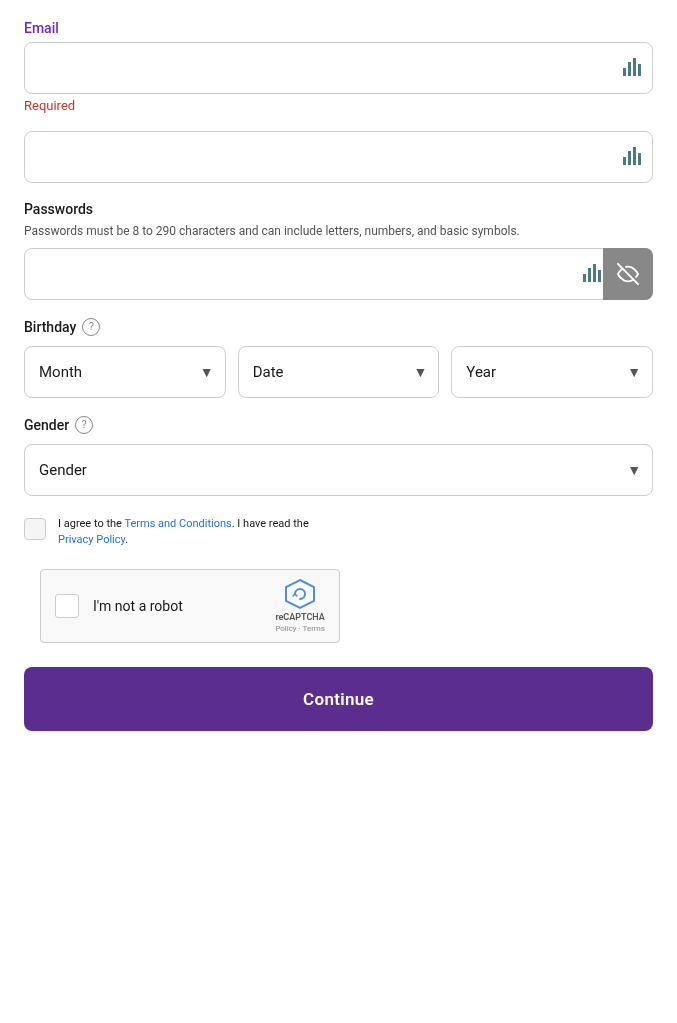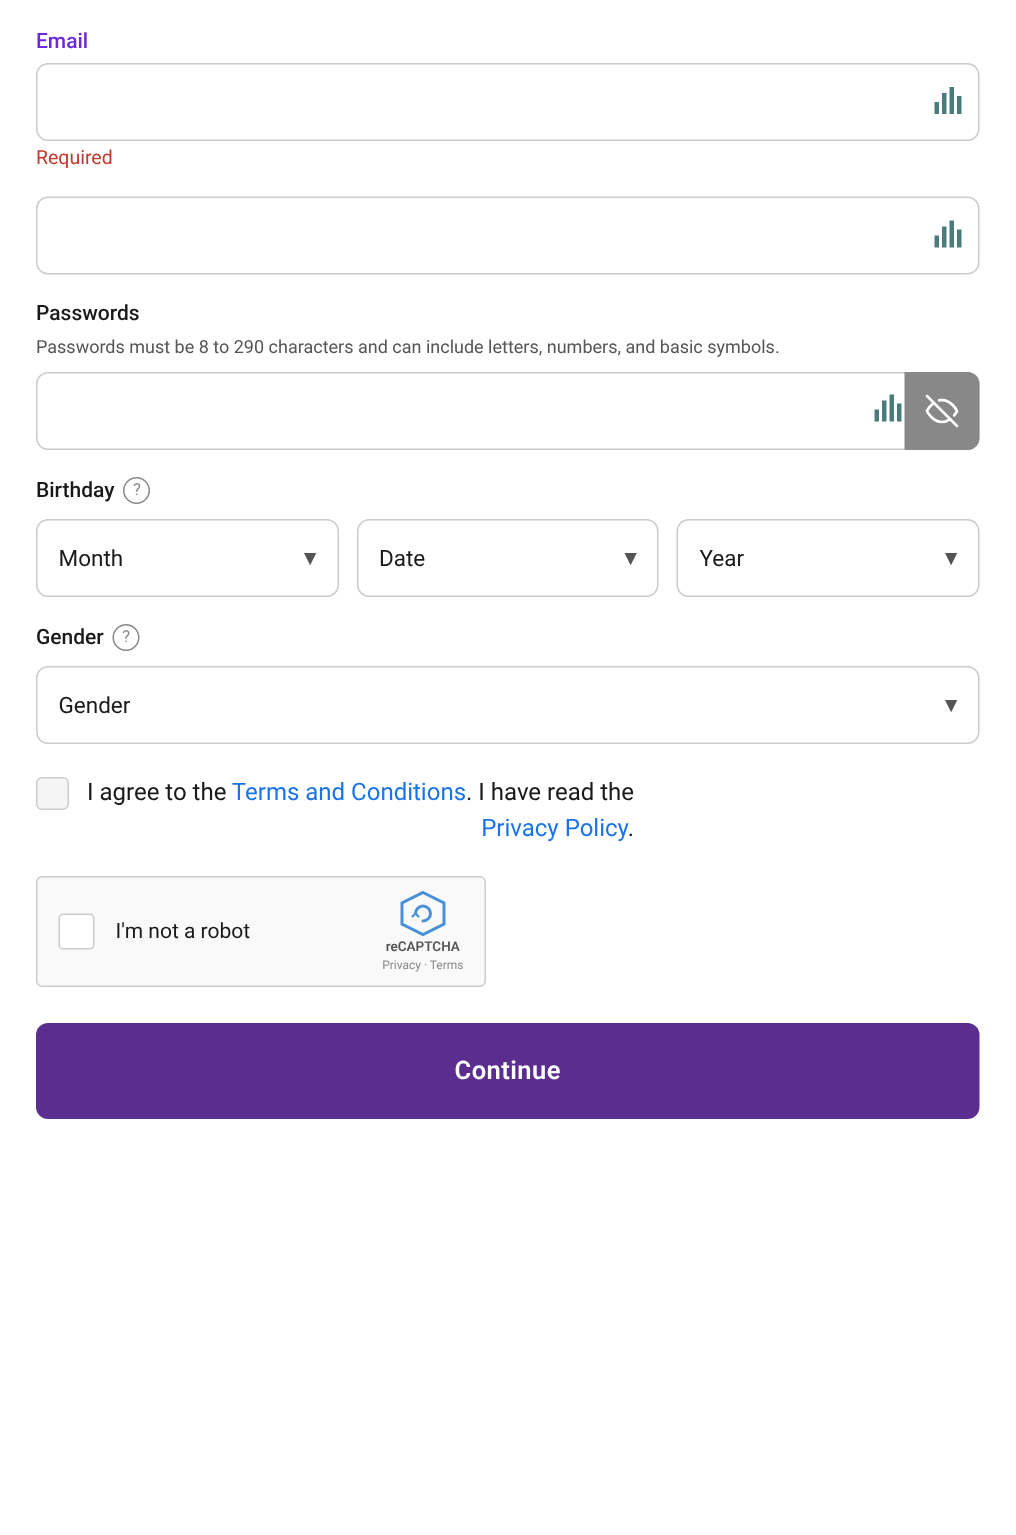--- a/index.html
+++ b/index.html
@@ -201,34 +201,34 @@
       border: 1.5px solid #ccc;
       border-radius: 4px;
       flex-shrink: 0;
       margin-top: 2px;
       background: #f5f5f5;
       appearance: none;
       cursor: pointer;
     }
 
     .terms-text {
-      font-size: 16px;
+      font-size: 11px;
       color: #1a1a1a;
       line-height: 1.5;
-      text-align: right;
     }
 
     .terms-link {
       color: #1a73e8;
       text-decoration: none;
       cursor: pointer;
     }
 
     .captcha-section {
       margin-bottom: 24px;
+      margin-left: 16px;
     }
 
     .captcha-box {
       width: 300px;
       height: 74px;
       border: 1.5px solid #ccc;
       border-radius: 4px;
       display: flex;
       align-items: center;
       padding: 12px 14px;
@@ -448,21 +448,21 @@
   <div class="captcha-box">
     <input type="checkbox" class="captcha-checkbox" style="">
     <span class="captcha-label">I'm not a robot</span>
     <div class="captcha-logo-area">
       <svg class="recaptcha-logo" viewBox="0 0 64 64" xmlns="http://www.w3.org/2000/svg">
         <path d="M32 4 L60 18 L60 46 L32 60 L4 46 L4 18 Z" fill="none" stroke="#4a90d9" stroke-width="4"></path>
         <path d="M22 32 A10 10 0 1 1 32 42" fill="none" stroke="#4a90d9" stroke-width="4" stroke-linecap="round"></path>
         <polyline points="18,36 22,32 26,36" fill="none" stroke="#4a90d9" stroke-width="3" stroke-linecap="round" stroke-linejoin="round"></polyline>
       </svg>
       <span class="recaptcha-brand">reCAPTCHA</span>
-      <span class="recaptcha-links">Privacy · Terms</span>
+      <span class="recaptcha-links">Policy · Terms</span>
     </div>
   </div>
 </div>
 
 
 <button class="continue-btn">Continue</button>
 
 
 
 

